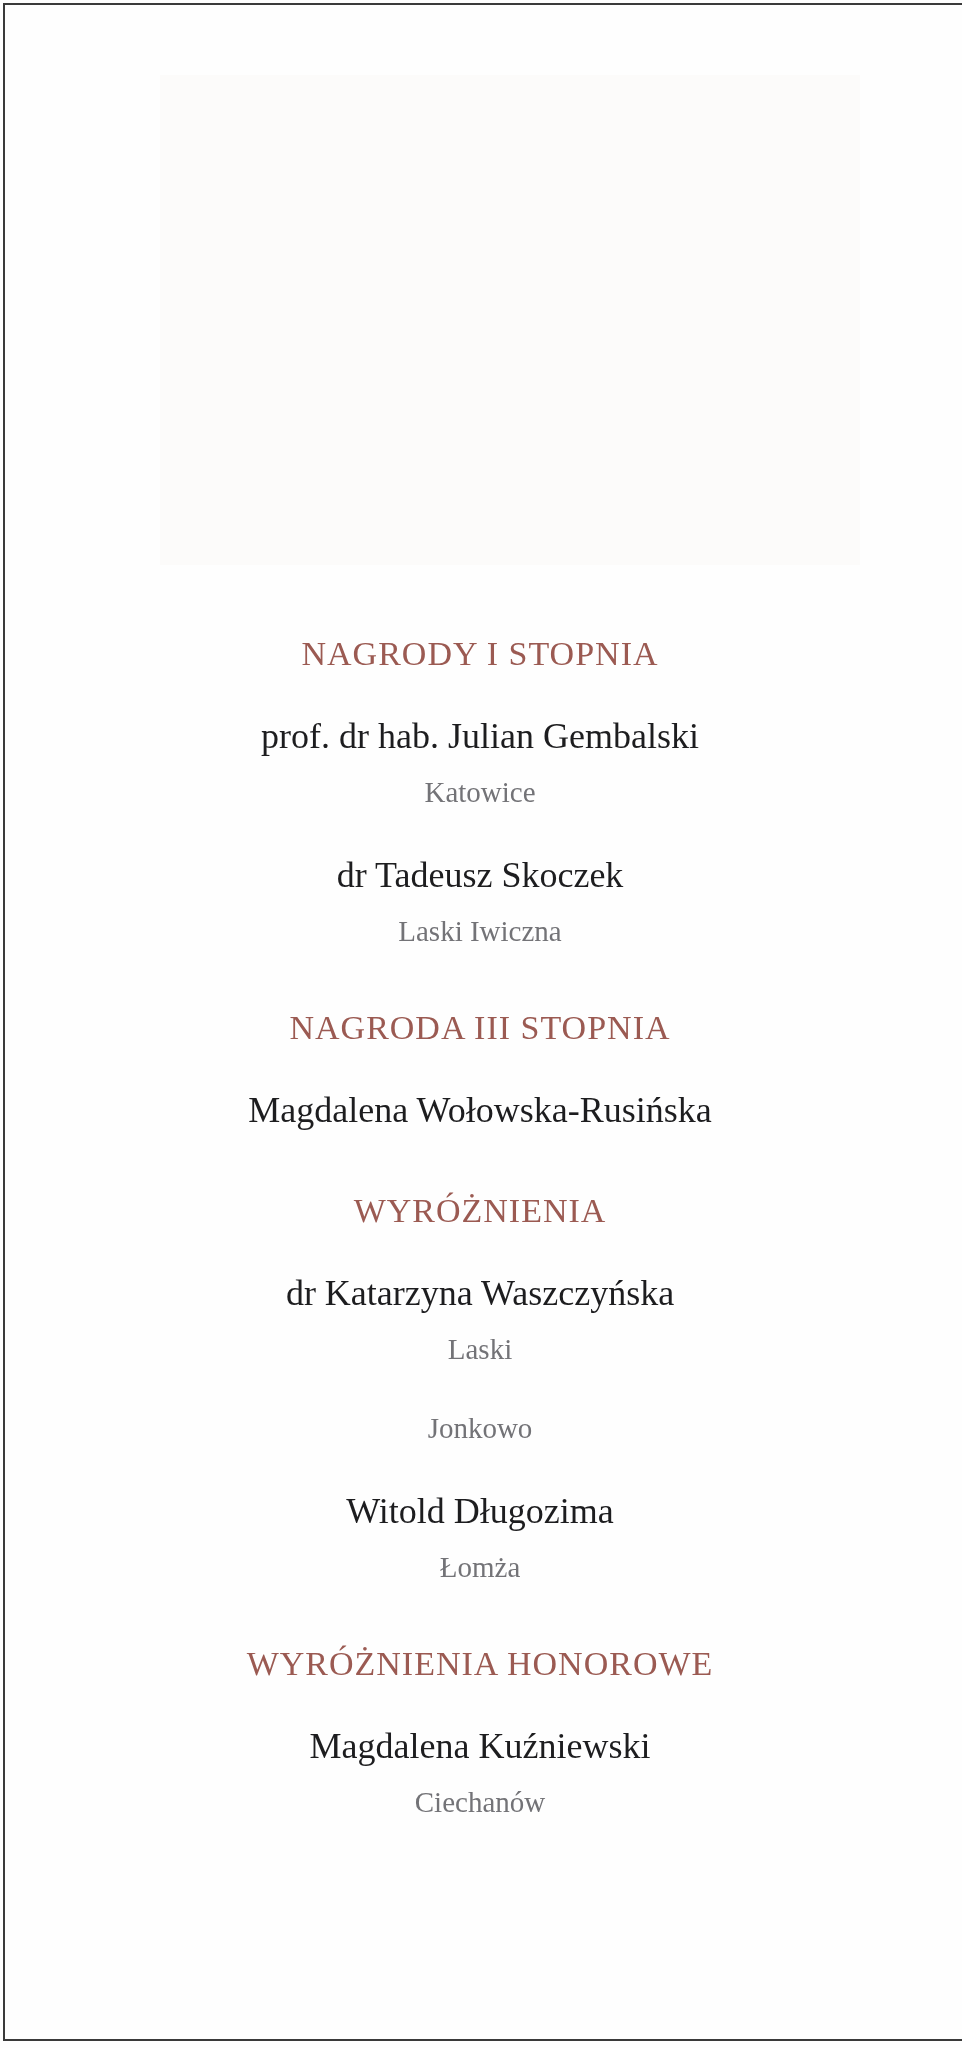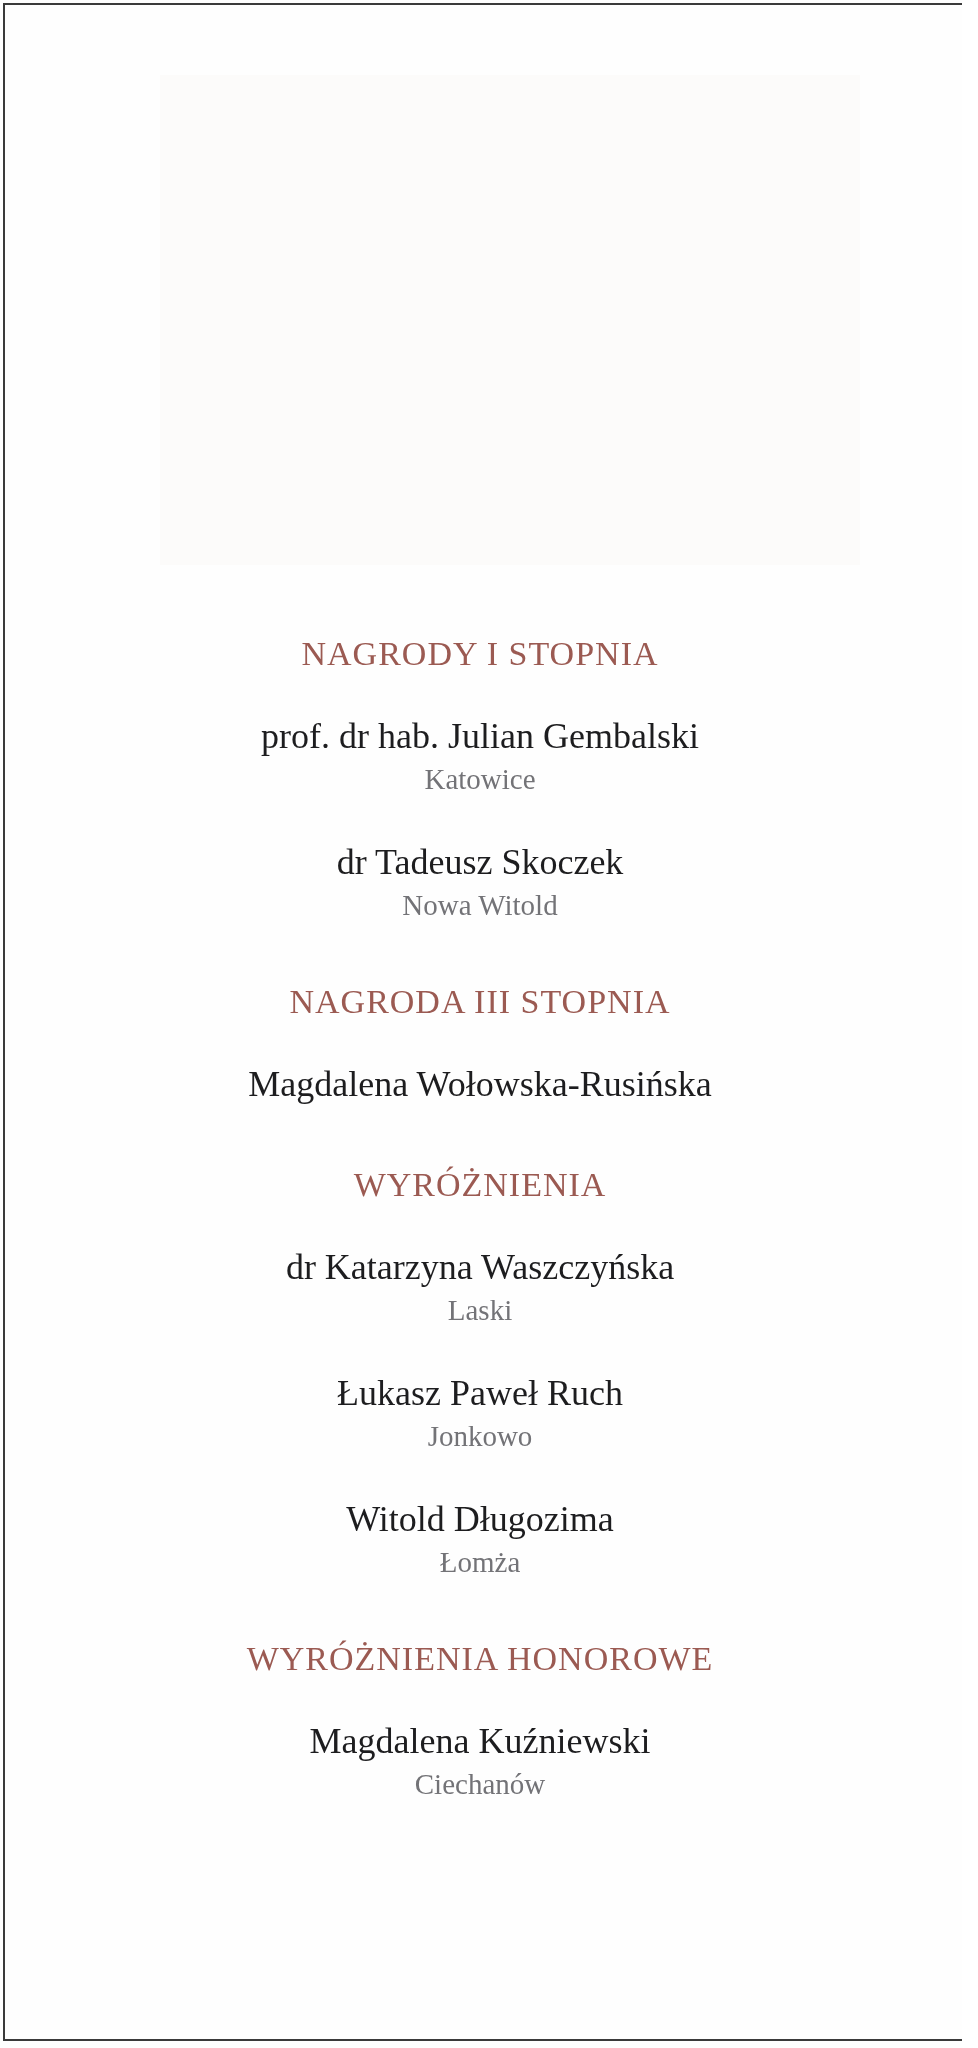--- a/index.html
+++ b/index.html
@@ -57,21 +57,21 @@
   .entry { margin-top: 44px; text-align: center; }
   .entry.first { margin-top: 40px; }
   .entry-name {
     font-size: 36px;
     line-height: 43px;
     color: var(--name, #1d1d1f);
   }
   .entry-city {
     font-size: 29px;
     line-height: 35px;
-    margin-top: 4px;
+    margin-top: 17px;
     color: var(--city, #737377);
   }
   .logo-text {
     font-family: "Liberation Serif", "DejaVu Serif", serif;
     fill: var(--logo-text, #3e3e40);
   }
   .logo-letter-fill { fill: var(--logo-letter, #b9b9b9); }
 </style>
 </head>
 <body>
@@ -181,39 +181,38 @@
   <div class="content">
 
     <div class="section">
       <h2 class="section-heading">NAGRODY I STOPNIA</h2>
       <div class="entry first">
         <div class="entry-name">prof. dr hab. Julian Gembalski</div>
         <div class="entry-city">Katowice</div>
       </div>
       <div class="entry">
         <div class="entry-name">dr Tadeusz Skoczek</div>
-        <div class="entry-city">Nowa Witold</div>
+        <div class="entry-city">Laski Iwiczna</div>
       </div>
     </div>
 
     <div class="section">
       <h2 class="section-heading">NAGRODA III STOPNIA</h2>
       <div class="entry first">
         <div class="entry-name">Magdalena Wołowska-Rusińska</div>
       </div>
     </div>
 
     <div class="section">
       <h2 class="section-heading">WYRÓŻNIENIA</h2>
       <div class="entry first">
         <div class="entry-name">dr Katarzyna Waszczyńska</div>
         <div class="entry-city">Laski</div>
       </div>
       <div class="entry">
-        <div class="entry-name">Łukasz Paweł Ruch</div>
         <div class="entry-city">Jonkowo</div>
       </div>
       <div class="entry">
         <div class="entry-name">Witold Długozima</div>
         <div class="entry-city">Łomża</div>
       </div>
     </div>
 
     <div class="section">
       <h2 class="section-heading">WYRÓŻNIENIA HONOROWE</h2>

